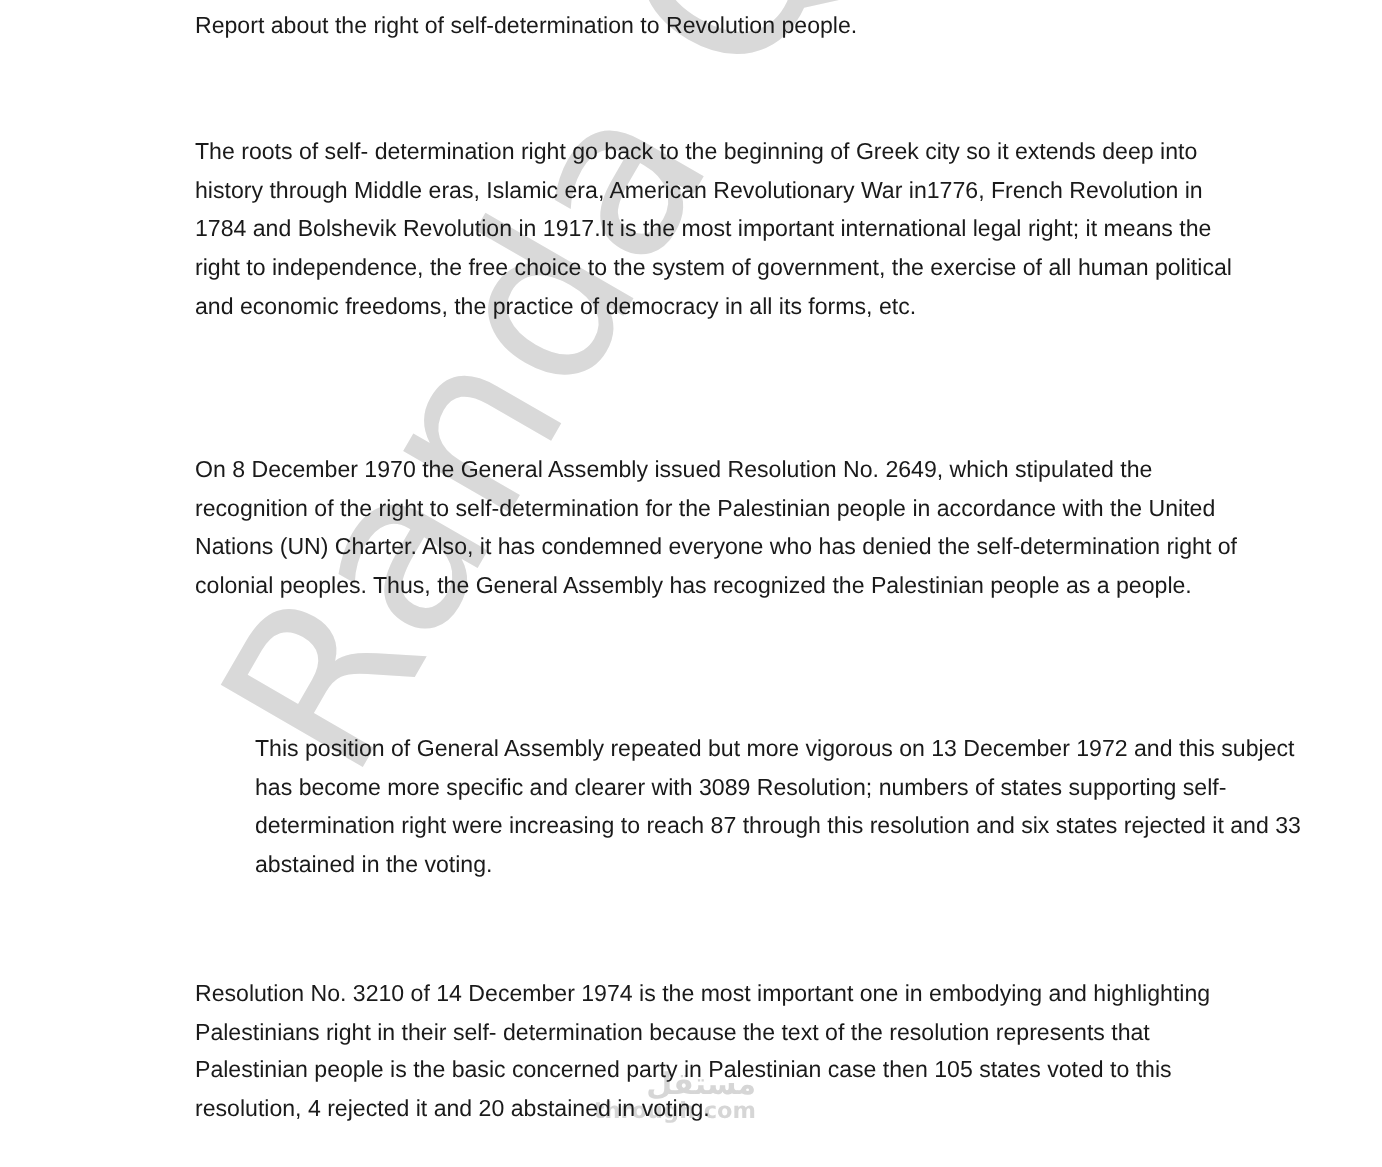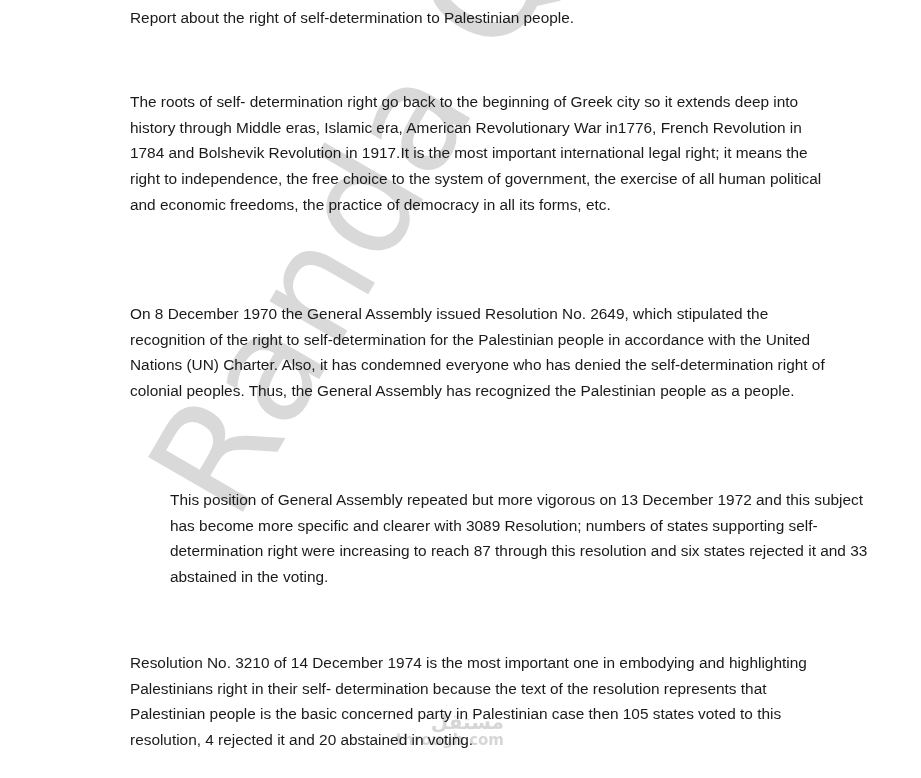--- a/index.html
+++ b/index.html
@@ -38,19 +38,19 @@
 <body>
 
 <div class="page">
   <div class="watermark">Randa Qishta</div>
   <div class="wm-logo">
     <div class="ar">مستقل</div>
     <div class="en">through.com</div>
   </div>
 
   <div class="content">
-    <div class="title">Report about the right of self-determination to Palestinian people.</div>
+    <div class="title">Report about the right of self-determination to Revolution people.</div>
     <p class="para p1">The roots of self- determination right go back to the beginning of Greek city so it extends deep into history through Middle eras, Islamic era, American Revolutionary War in1776, French Revolution in 1784 and Bolshevik Revolution in 1917.It is the most important international legal right; it means the right to independence, the free choice to the system of government, the exercise of all human political and economic freedoms, the practice of democracy in all its forms, etc.</p>
     <p class="para p2">On 8 December 1970 the General Assembly issued Resolution No. 2649, which stipulated the recognition of the right to self-determination for the Palestinian people in accordance with the United Nations (UN) Charter. Also, it has condemned everyone who has denied the self-determination right of colonial peoples. Thus, the General Assembly has recognized the Palestinian people as a people.</p>
     <p class="para p3">This position of General Assembly repeated but more vigorous on 13 December 1972 and this subject has become more specific and clearer with 3089 Resolution; numbers of states supporting self- determination right were increasing to reach 87 through this resolution and six states rejected it and 33 abstained in the voting.</p>
     <p class="para p4">Resolution No. 3210 of 14 December 1974 is the most important one in embodying and highlighting Palestinians right in their self- determination because the text of the resolution represents that Palestinian people is the basic concerned party in Palestinian case then 105 states voted to this resolution, 4 rejected it and 20 abstained in voting.</p>
   </div>
 </div>
 
 </body></html>

